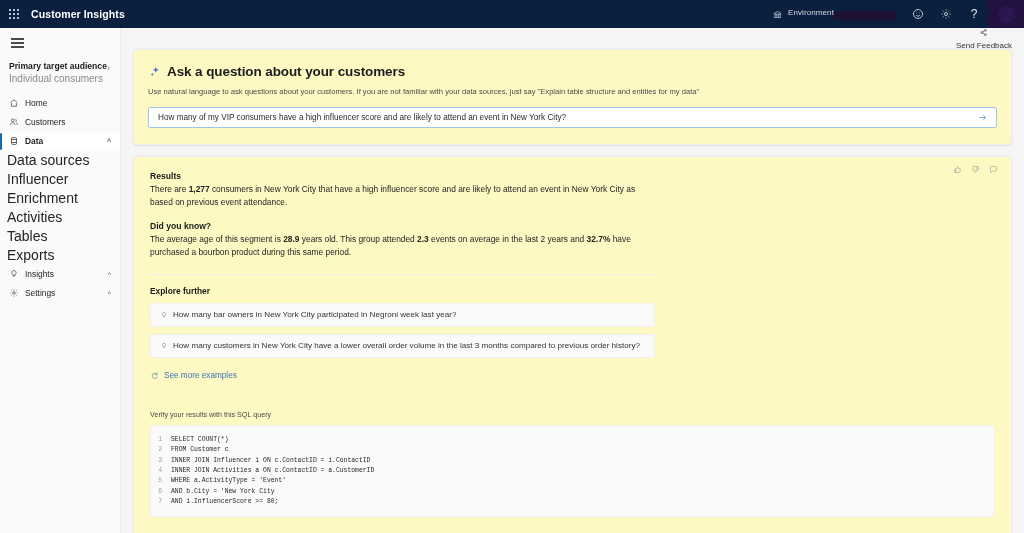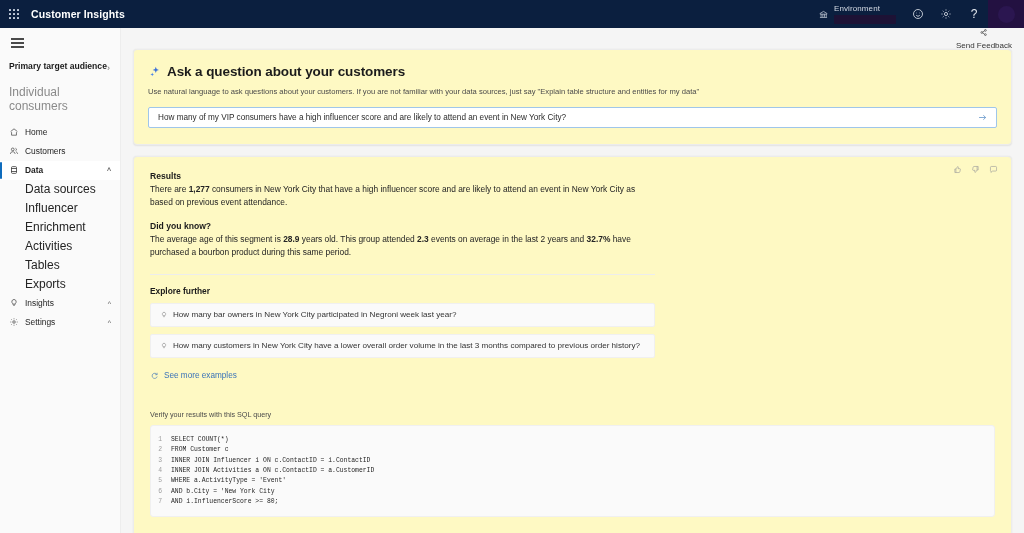--- a/index.html
+++ b/index.html
@@ -38,21 +38,21 @@
   .header-right {
     position: absolute; right: 0; top: 0; height: 28px;
     display: flex; align-items: center;
   }
   .env-picker {
     display: flex; align-items: center; gap: 5px;
     padding: 0 8px; height: 28px; cursor: pointer;
     position: relative;
   }
   .env-icon { width: 11px; height: 11px; display:block; opacity: .85; }
-  .env-text-wrap { display: flex; flex-direction: column; justify-content: center; line-height: 1; }
+  .env-text-wrap { display: flex; flex-direction: row; justify-content: center; line-height: 1; }
   .env-label { font-size: 8px; color: #d4dae4; letter-spacing: .1px; }
   .env-value-box {
     margin-top: 2px; width: 62px; height: 9px;
     background: #1d1235; border-radius: 1px;
   }
   .hdr-icon-btn {
     width: 28px; height: 28px;
     display: flex; align-items: center; justify-content: center;
     cursor: pointer; color: #dfe4ec;
   }
@@ -94,21 +94,21 @@
   }
   .hamburger span::before { top: -4px; }
   .hamburger span::after  { top: 4px; }
 
   .audience-block {
     padding: 5px 8px 7px 9px;
     display: flex; align-items: flex-start; justify-content: space-between;
     cursor: pointer;
   }
   .audience-title { font-size: 8.6px; font-weight: 700; color: #1b1b1b; line-height: 1.25; }
-  .audience-sub { font-size: 12px; color: #8a8a8a; margin-top: 13px; line-height: 1.2; }
+  .audience-sub { font-size: 10px; color: #8a8a8a; margin-top: 1px; line-height: 1.2; }
   .audience-chev { font-size: 9px; color: #707070; margin-top: 2px; padding-right: 2px; }
 
   .nav { display: flex; flex-direction: column; margin-top: 2px; }
   .nav-item {
     height: 19px; display: flex; align-items: center;
     padding-left: 9px; position: relative; cursor: pointer;
     font-size: 8.4px; color: #242424;
   }
   .nav-item .ni-icon {
     width: 13px; min-width: 13px; display: flex; align-items: center; color: #3a3a3a;
@@ -118,21 +118,21 @@
   .nav-item .ni-chev { margin-left: auto; margin-right: 9px; font-size: 7px; color: #5a5a5a; }
   .nav-item.active {
     background: #ffffff; font-weight: 700;
   }
   .nav-item.active::before {
     content: ""; position: absolute; left: 0; top: 1px; bottom: 1px;
     width: 2px; background: #0f6cbd; border-radius: 1px;
   }
   .nav-sub {
     height: 19px; display: flex; align-items: center;
-    padding-left: 25px; font-size: 12px; color: #242424; cursor: pointer;
+    padding-left: 7px; font-size: 14px; color: #242424; cursor: pointer;
     white-space: nowrap;
   }
 
   
   .main {
     flex: 1; height: 100%;
     background: #f5f5f5;
     display: flex; flex-direction: column;
     overflow: hidden;
   }

